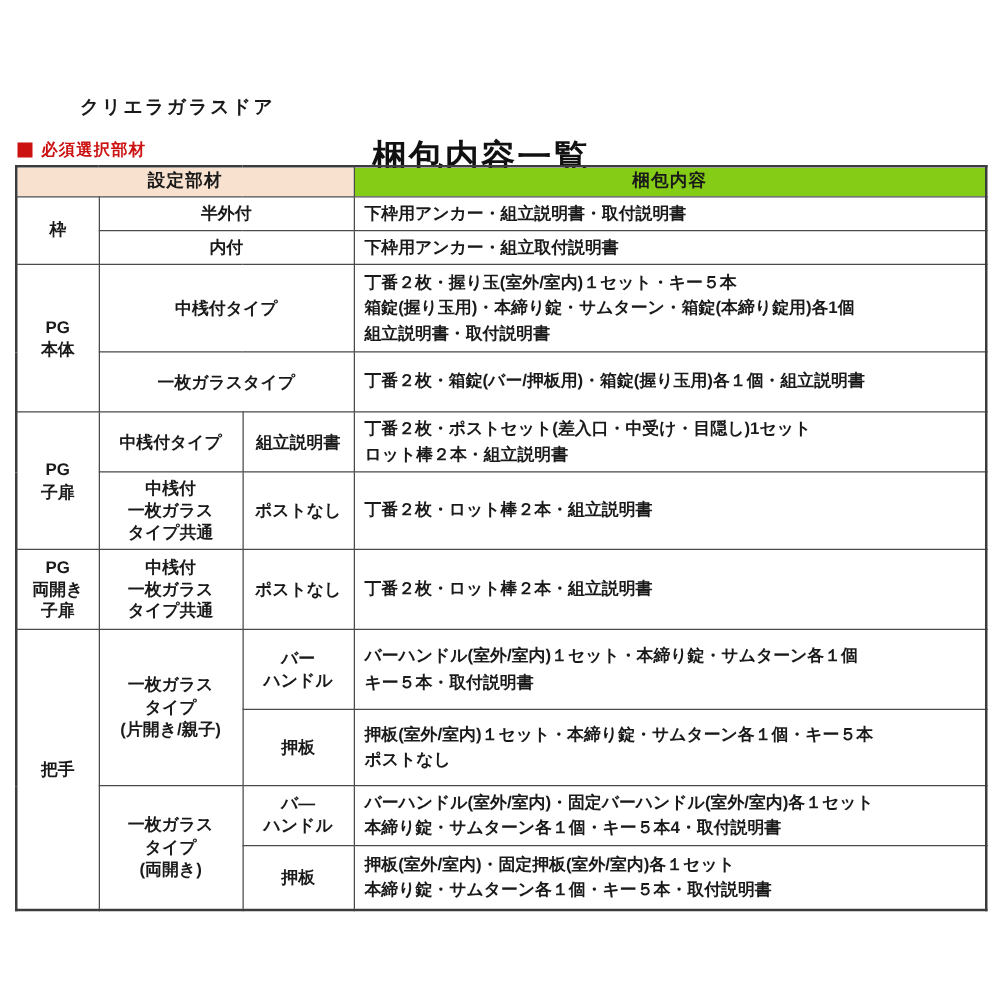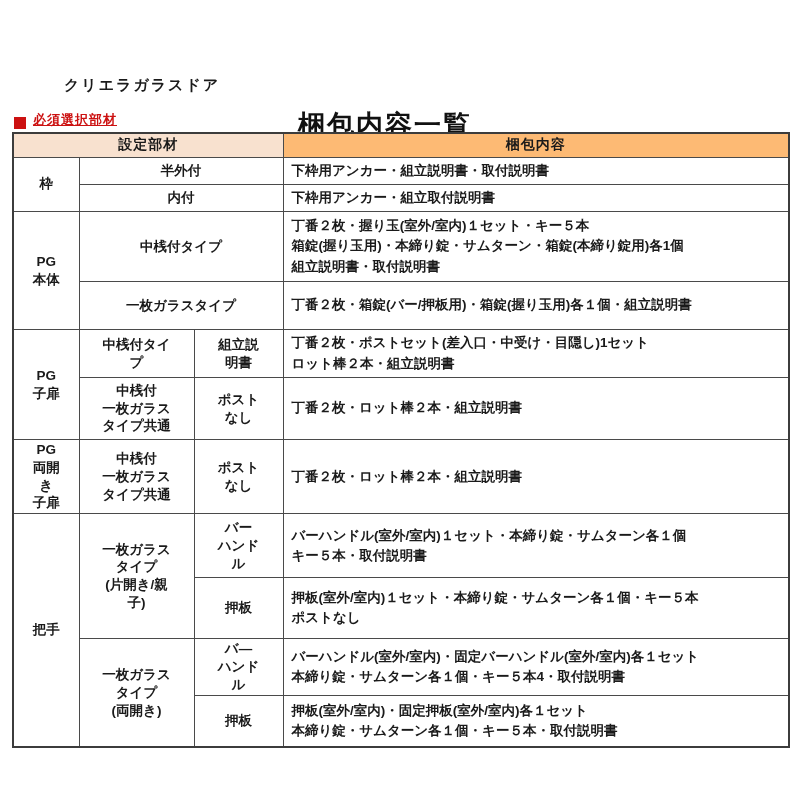--- a/index.html
+++ b/index.html
@@ -19,22 +19,22 @@
   }
   .doc-title {
     position:absolute; left:0; right:30px; top:63px;
     text-align:center;
     font-size:27px; font-weight:700; letter-spacing:2px;
     color:#111111;
     margin-top:44px;
   }
   .section-label {
     position:absolute; left:14px; top:111px;
-    display:flex; align-items:flex-end; gap:7px;
-    font-size:13px; font-weight:700; letter-spacing:1px;text-decoration:underline;
+    display:flex; align-items:center; gap:7px;
+    font-size:13px; font-weight:700; letter-spacing:1px;
   }
   .red-square { width:12px; height:12px; display:inline-block; }
   .packing-table {
     position:absolute; left:12px; top:132px;
     width:776px;
     border-collapse:collapse; table-layout:fixed;
     border:2px solid #3c3c3c;
   }
   .packing-table th, .packing-table td {
     border:1.5px solid #4a4a4a;
@@ -43,21 +43,21 @@
     white-space:pre-line;
     overflow:hidden;
   }
   .packing-table th {
     font-size:14px; text-align:center; vertical-align:middle;
     letter-spacing:1px;
     font-family:Liberation Mono, monospace;
   }
   .c-group, .c-type, .c-sub {
     font-size:13.5px; text-align:center; vertical-align:middle;
-    line-height:1.32; padding:1px 18px;
+    line-height:1.32; padding:1px 4px;
   }
   .c-content {
     font-size:13.5px; text-align:left; vertical-align:middle;
     line-height:1.5; padding:3px 4px 3px 8px;
   }
 </style>
 </head>
 <body>
 
 <div class="page">
@@ -74,21 +74,21 @@
   <table class="packing-table">
     <colgroup>
       <col style="width:66px">
         <col style="width:115px">
       <col style="width:89px">
         <col style="width:506px">
     </colgroup>
     <tbody>
         <tr style="height:24px">
       <th colspan="3" class="th-left" style="background: rgb(248, 225, 207);">設定部材</th>
-      <th class="th-right" style="background: #fdba74;">梱包内容</th>
+      <th class="th-right" style="background: #84cc16;">梱包内容</th>
     </tr>
 
     <tr style="height:23px">
       <td class="c-group" rowspan="2">枠</td>
       <td class="c-type" colspan="2">半外付</td>
       <td class="c-content">下枠用アンカー・組立説明書・取付説明書</td>
     </tr>
     <tr style="height:25px">
       <td class="c-type" colspan="2">内付</td>
       <td class="c-content">下枠用アンカー・組立取付説明書</td>

